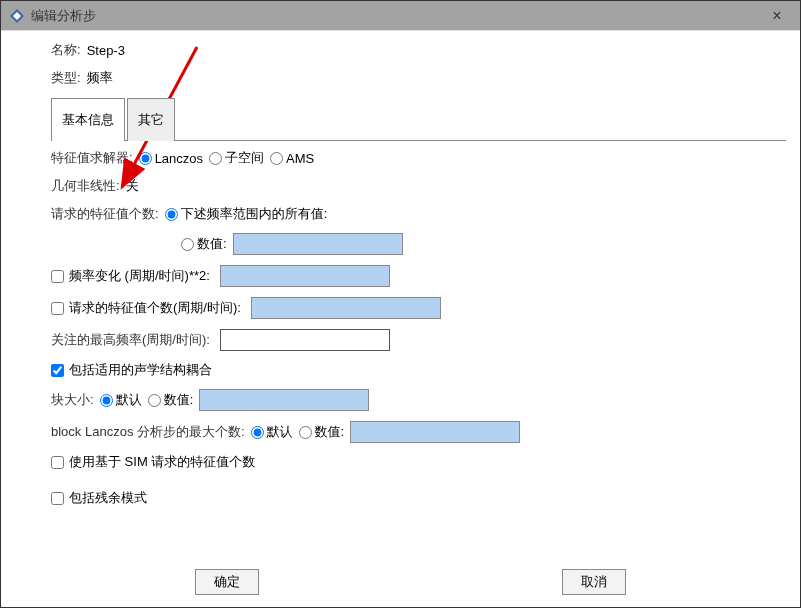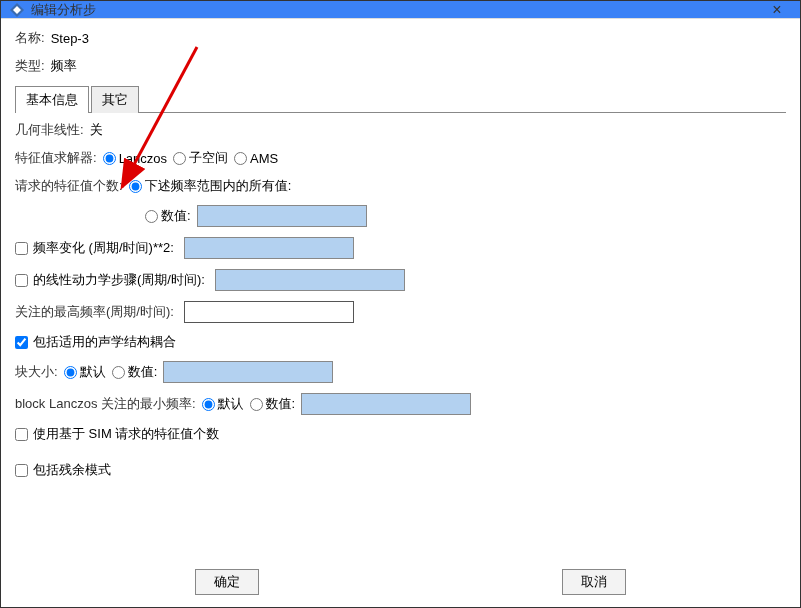--- a/index.html
+++ b/index.html
@@ -6,49 +6,49 @@
     body {
       font-family: "Microsoft YaHei", Arial, sans-serif;
       font-size: 13px;
       background: #fff;
       width: 801px;
       height: 608px;
       position: relative;
       border: 1px solid #333;
     }
     .titlebar {
-      height: 18px;
+      height: 30px;
       display: flex;
       align-items: center;
       padding: 8px 8px;
       border-bottom: 1px solid #ddd;
-      background: #3b82f6;
+      background: #a3a3a3;
     }
     .titlebar .app-icon {
       width: 16px; height: 16px;
       margin-right: 6px;
       display: inline-flex; align-items: center; justify-content: center;
     }
     .titlebar .title { color: #333; font-size: 13px; }
     .titlebar .close {
       margin-left: auto;
       width: 30px; height: 30px;
       display: flex; align-items: center; justify-content: center;
       font-size: 16px; cursor: pointer; color: #333;
     }
-    .content { padding: 10px 14px 0 14px; }
+    .content { padding: 10px 14px 0 14px; margin-left: 36px; }
     .row { margin-bottom: 10px; display: flex; align-items: center; }
     .label { color: #333; }
     .tabs {
       display: flex;
       border-bottom: 1px solid #888;
       margin-bottom: 8px;
     }
     .tab {
-      padding: 4px 10px;
+      padding: 12px 10px;
       border: 1px solid #888;
       border-bottom: none;
       margin-right: 2px;
       background: #eee;
       cursor: pointer;
       position: relative; top: 1px;
     }
     .tab.active { background: #fff; }
     .desc-row { display: flex; align-items: center; margin-bottom: 10px; }
     .desc-input {
@@ -130,41 +130,41 @@
     <span style="margin-left:6px">频率</span>
   </div>
 
   <div class="tabs">
     <div class="tab active">基本信息</div>
     <div class="tab">其它</div>
   </div>
 
 
   <div class="field-row">
+    <span class="label">特征值求解器:</span>
+    <label class="radio-item">
+      <input type="radio" name="eigs" checked="" style="">
+      <span>Lanczos</span>
+    </label>
+    <label class="radio-item">
+      <input type="radio" name="eigs" style="">
+      <span>子空间</span>
+    </label>
+    <label class="radio-item">
+      <input type="radio" name="eigs" style="">
+      <span>AMS</span>
+    </label>
+  </div>
+
+  <div class="field-row">
     <span class="label">几何非线性:</span>
     <span>关</span>
   </div>
 
   <div class="field-row">
-    <span class="label">特征值求解器:</span>
-    <label class="radio-item">
-      <input type="radio" name="eigs" checked="" style="">
-      <span>Lanczos</span>
-    </label>
-    <label class="radio-item">
-      <input type="radio" name="eigs" style="">
-      <span>子空间</span>
-    </label>
-    <label class="radio-item">
-      <input type="radio" name="eigs" style="">
-      <span>AMS</span>
-    </label>
-  </div>
-
-  <div class="field-row">
     <span class="label">请求的特征值个数:</span>
     <label class="radio-item">
       <input type="radio" name="eigrq" checked="" style="">
       <span>下述频率范围内的所有值:</span>
     </label>
   </div>
   <div class="field-row indent">
     <label class="radio-item">
       <input type="radio" name="eigrq" style="">
       <span>数值:</span>
@@ -176,21 +176,21 @@
     <label class="check-item">
       <input type="checkbox" style="">
       <span>频率变化 (周期/时间)**2:</span>
     </label>
     <input type="text" class="disabled-input w-med" disabled="" style="margin-left: 4px;">
   </div>
 
   <div class="field-row">
     <label class="check-item">
       <input type="checkbox" style="">
-      <span>的线性动力学步骤(周期/时间):</span>
+      <span>请求的特征值个数(周期/时间):</span>
     </label>
     <input type="text" class="disabled-input w-long" disabled="" style="margin-left: 4px;">
   </div>
 
   <div class="field-row">
     <span class="label">关注的最高频率(周期/时间):</span>
     <input type="text" class="plain-input" style="margin-left: 4px;">
   </div>
 
   <div class="field-row">
@@ -207,21 +207,21 @@
       <span>默认</span>
     </label>
     <label class="radio-item">
       <input type="radio" name="blk" style="">
       <span>数值:</span>
     </label>
     <input type="text" class="disabled-input w-med" disabled="" style="">
   </div>
 
   <div class="field-row">
-    <span class="label">block Lanczos 关注的最小频率:</span>
+    <span class="label">block Lanczos 分析步的最大个数:</span>
     <label class="radio-item">
       <input type="radio" name="blz" checked="" style="">
       <span>默认</span>
     </label>
     <label class="radio-item">
       <input type="radio" name="blz" style="">
       <span>数值:</span>
     </label>
     <input type="text" class="disabled-input w-med" disabled="" style="">
   </div>

